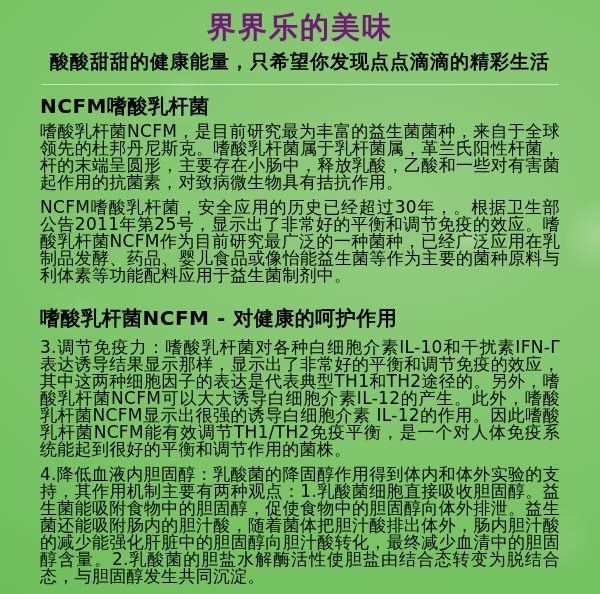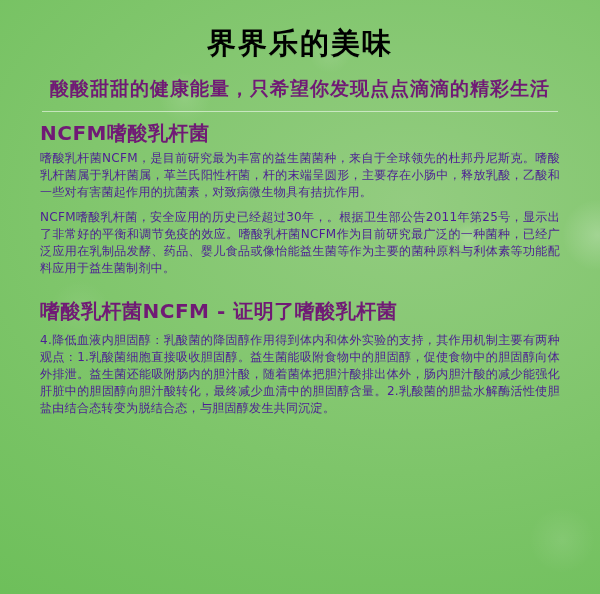--- a/index.html
+++ b/index.html
@@ -19,56 +19,56 @@
       radial-gradient(circle 30px at 330px 52px,  rgba(255,255,255,0.10), rgba(255,255,255,0) 72%),
       radial-gradient(circle 42px at 80px 310px,  rgba(255,255,255,0.07), rgba(255,255,255,0) 72%),
       radial-gradient(circle 46px at 562px 540px, rgba(255,255,255,0.09), rgba(255,255,255,0) 72%),
       radial-gradient(130% 95% at 68% 34%, #93cc80 0%, #7ec56a 48%, #68bd55 100%);
   }
   .page {
     position: relative; z-index: 1;
     padding: 10px 40px 0 40px;
   }
   .title {
-    margin: 16px;
+    margin: 0;
     text-align: center;
-    color: #000000;
+    color: #701a75;
     font-size: 29px;
     font-weight: bold;
     letter-spacing: 2px;
     line-height: 1.2;
     text-shadow: 0 1px 1px rgba(0,0,0,0.06);
   }
   .subtitle {
     margin: 5px 0 0;
     text-align: center;
-    color: #701a75;
+    color: #000000;
     font-size: 19px;
     font-weight: bold;
     letter-spacing: 1px;
     line-height: 1.2;
   }
   .divider {
     margin: 11px 2px 0;
     border: 0;
     height: 0;
     border-top: 1px solid rgba(255,255,255,0.55);
   }
   .section-h {
-    color: #701a75;
+    color: #000000;
     font-size: 20px;
     font-weight: bold;
     line-height: 1.3;
     margin: 8px 0 0;
     letter-spacing: 0.5px;
   }
   .section-h.second { margin-top: 21px; }
   .body-p {
-    color: #4c1d95;
-    font-size: 12px;
+    color: #000000;
+    font-size: 17px;
     line-height: 17px;
     margin: 8px 0 0;
     text-align: justify;
     letter-spacing: 0.3px;
   }
   .body-p.first { margin-top: 4px; }
 </style>
 </head>
 <body>
 
@@ -83,17 +83,18 @@
 
   <hr class="divider">
 
   <section>
     <h2 class="section-h">NCFM嗜酸乳杆菌</h2>
     <p class="body-p first">嗜酸乳杆菌NCFM，是目前研究最为丰富的益生菌菌种，来自于全球领先的杜邦丹尼斯克。嗜酸乳杆菌属于乳杆菌属，革兰氏阳性杆菌，杆的末端呈圆形，主要存在小肠中，释放乳酸，乙酸和一些对有害菌起作用的抗菌素，对致病微生物具有拮抗作用。</p>
     <p class="body-p">NCFM嗜酸乳杆菌，安全应用的历史已经超过30年，。根据卫生部公告2011年第25号，显示出了非常好的平衡和调节免疫的效应。嗜酸乳杆菌NCFM作为目前研究最广泛的一种菌种，已经广泛应用在乳制品发酵、药品、婴儿食品或像怡能益生菌等作为主要的菌种原料与利体素等功能配料应用于益生菌制剂中。</p>
   </section>
 
   <section>
-    <h2 class="section-h second">嗜酸乳杆菌NCFM - 证明了嗜酸乳杆菌</h2>
+    <h2 class="section-h second">嗜酸乳杆菌NCFM - 对健康的呵护作用</h2>
+    <p class="body-p">3.调节免疫力：嗜酸乳杆菌对各种白细胞介素IL-10和干扰素IFN-Γ表达诱导结果显示那样，显示出了非常好的平衡和调节免疫的效应，其中这两种细胞因子的表达是代表典型TH1和TH2途径的。另外，嗜酸乳杆菌NCFM可以大大诱导白细胞介素IL-12的产生。此外，嗜酸乳杆菌NCFM显示出很强的诱导白细胞介素 IL-12的作用。因此嗜酸乳杆菌NCFM能有效调节TH1/TH2免疫平衡，是一个对人体免疫系统能起到很好的平衡和调节作用的菌株。</p>
     <p class="body-p">4.降低血液内胆固醇：乳酸菌的降固醇作用得到体内和体外实验的支持，其作用机制主要有两种观点：1.乳酸菌细胞直接吸收胆固醇。益生菌能吸附食物中的胆固醇，促使食物中的胆固醇向体外排泄。益生菌还能吸附肠内的胆汁酸，随着菌体把胆汁酸排出体外，肠内胆汁酸的减少能强化肝脏中的胆固醇向胆汁酸转化，最终减少血清中的胆固醇含量。2.乳酸菌的胆盐水解酶活性使胆盐由结合态转变为脱结合态，与胆固醇发生共同沉淀。</p>
   </section>
 
 </div>
 
 </body></html>

